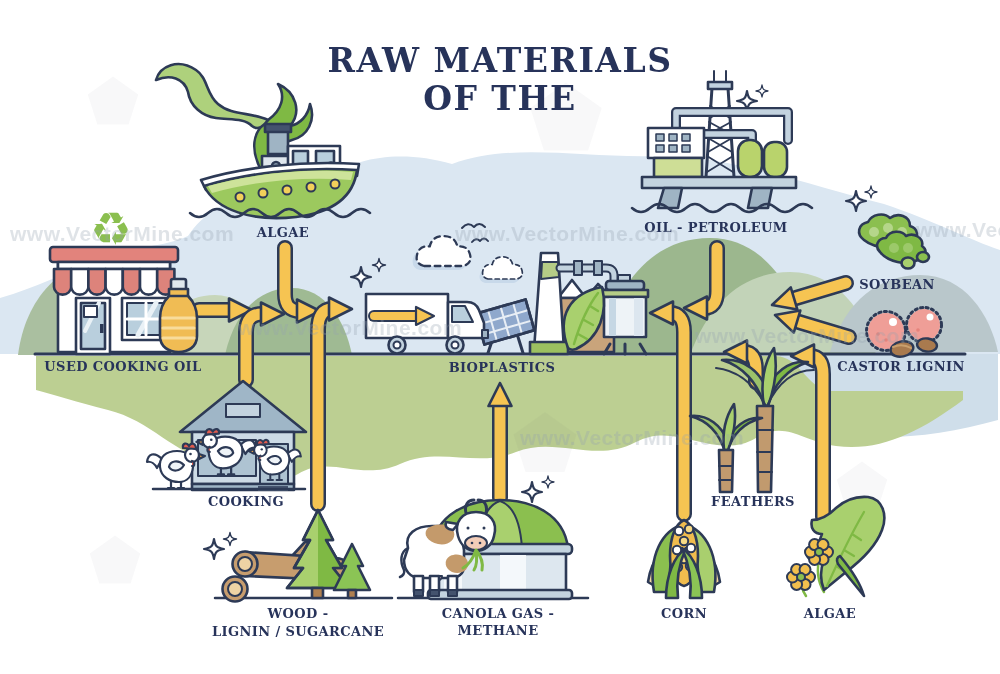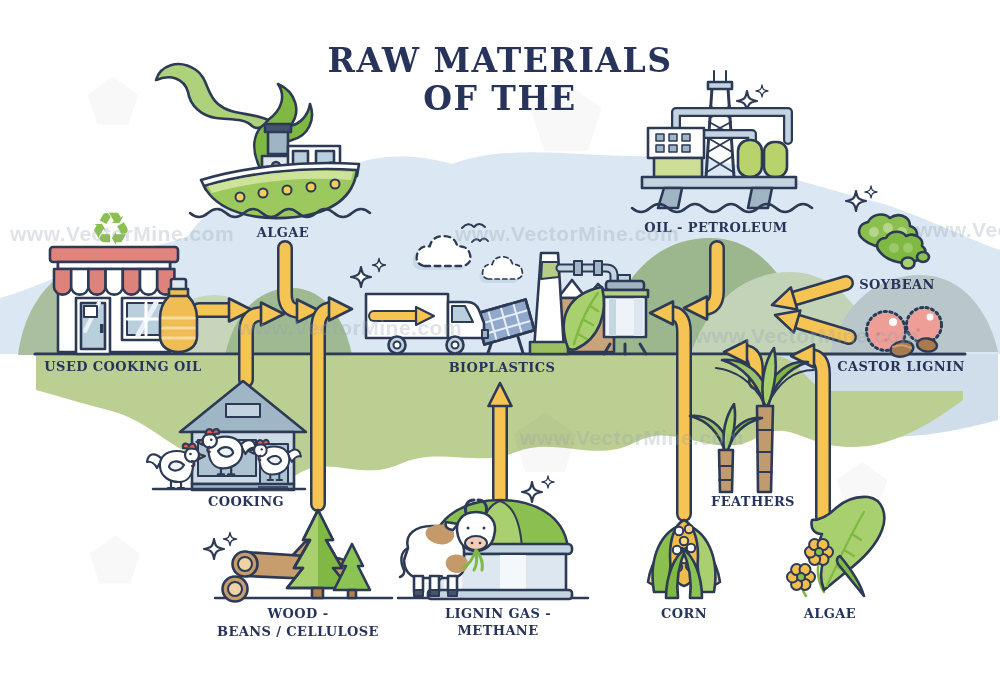--- a/index.html
+++ b/index.html
@@ -451,22 +451,22 @@
 </div>
 
 <div class="label" style="left:283px;top:225px">ALGAE</div>
 <div class="label" style="left:123px;top:359px">USED COOKING OIL</div>
 <div class="label" style="left:716px;top:220px">OIL - PETROLEUM</div>
 <div class="label" style="left:502px;top:360px">BIOPLASTICS</div>
 <div class="label" style="left:897px;top:277px">SOYBEAN</div>
 <div class="label" style="left:901px;top:359px">CASTOR LIGNIN</div>
 <div class="label" style="left:246px;top:494px">COOKING</div>
 <div class="label" style="left:298px;top:606px">WOOD -</div>
-<div class="label" style="left:298px;top:624px">BEANS / CELLULOSE</div>
-<div class="label" style="left:498px;top:606px">LIGNIN GAS -</div>
+<div class="label" style="left:298px;top:624px">LIGNIN / SUGARCANE</div>
+<div class="label" style="left:498px;top:606px">CANOLA GAS -</div>
 <div class="label" style="left:498px;top:623px">METHANE</div>
 <div class="label" style="left:684px;top:606px">CORN</div>
 <div class="label" style="left:830px;top:606px">ALGAE</div>
 <div class="label" style="left:753px;top:494px">FEATHERS</div>
 
 <div class="wm" style="left:10px;top:222px">www.VectorMine.com</div>
 <div class="wm" style="left:455px;top:222px">www.VectorMine.com</div>
 <div class="wm" style="left:238px;top:316px">www.VectorMine.com</div>
 <div class="wm" style="left:695px;top:324px">www.VectorMine.com</div>
 <div class="wm" style="left:520px;top:426px">www.VectorMine.com</div>

